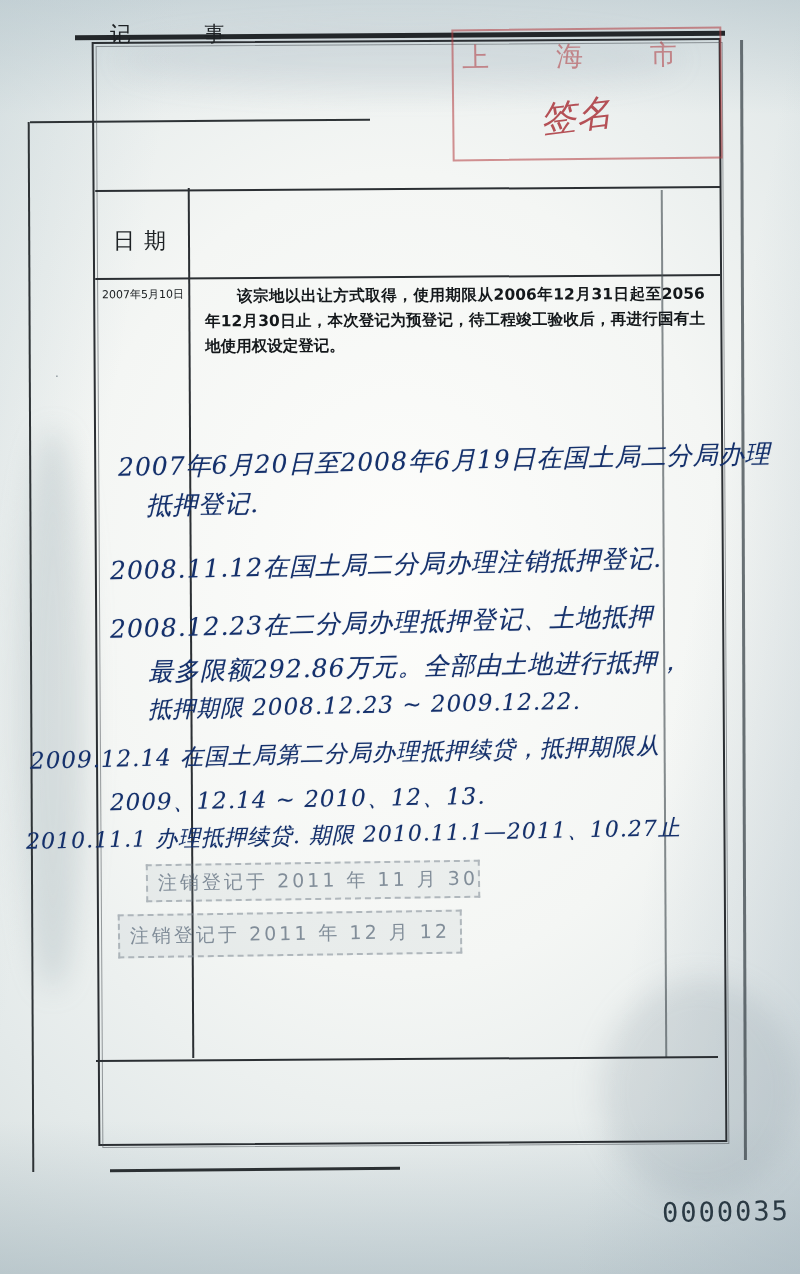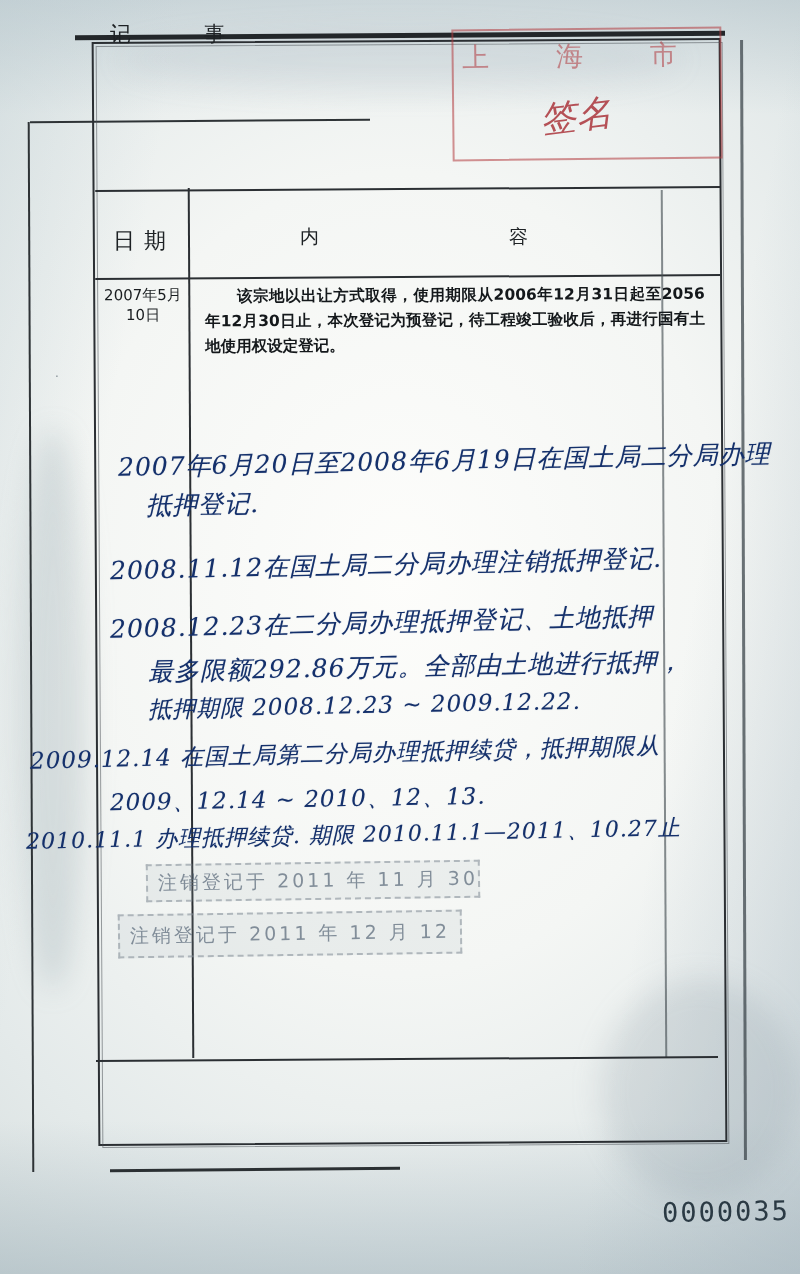--- a/index.html
+++ b/index.html
@@ -172,21 +172,21 @@
     white-space: nowrap;
   }
 
   
   .entry-date {
     position: absolute;
     left: 100px;
     top: 285px;
     width: 86px;
     text-align: center;
-    font-size: 15px;
+    font-size: 11px;
     line-height: 20px;
     color: #1a1e21;
     font-family: "DejaVu Sans", sans-serif;
     transform: rotate(-0.4deg);
   }
   .entry-body {
     position: absolute;
     left: 205px;
     top: 283px;
     width: 500px;
@@ -326,21 +326,20 @@
 
   <div class="header-row"></div>
   <div class="header-title">记　事</div>
 
   <div class="colhead-row"></div>
   <div class="col-divider"></div>
   <div class="inner-right"></div>
   <div class="table-bottom"></div>
 
   <div class="colhead-date">日期</div>
-  <div class="colhead-content">内容</div>
 
   <div class="entry-date">2007年5月10日</div>
   <div class="entry-body">该宗地以出让方式取得，使用期限从2006年12月31日起至2056年12月30日止，本次登记为预登记，待工程竣工验收后，再进行国有土地使用权设定登记。</div>
 
   <div class="mini-mark">·</div>
 
   <div class="hw hw-1">2007年6月20日至2008年6月19日在国土局二分局办理</div>
   <div class="hw hw-2">抵押登记.</div>
   <div class="hw hw-3">2008.11.12在国土局二分局办理注销抵押登记.</div>
   <div class="hw hw-4">2008.12.23在二分局办理抵押登记、土地抵押</div>

